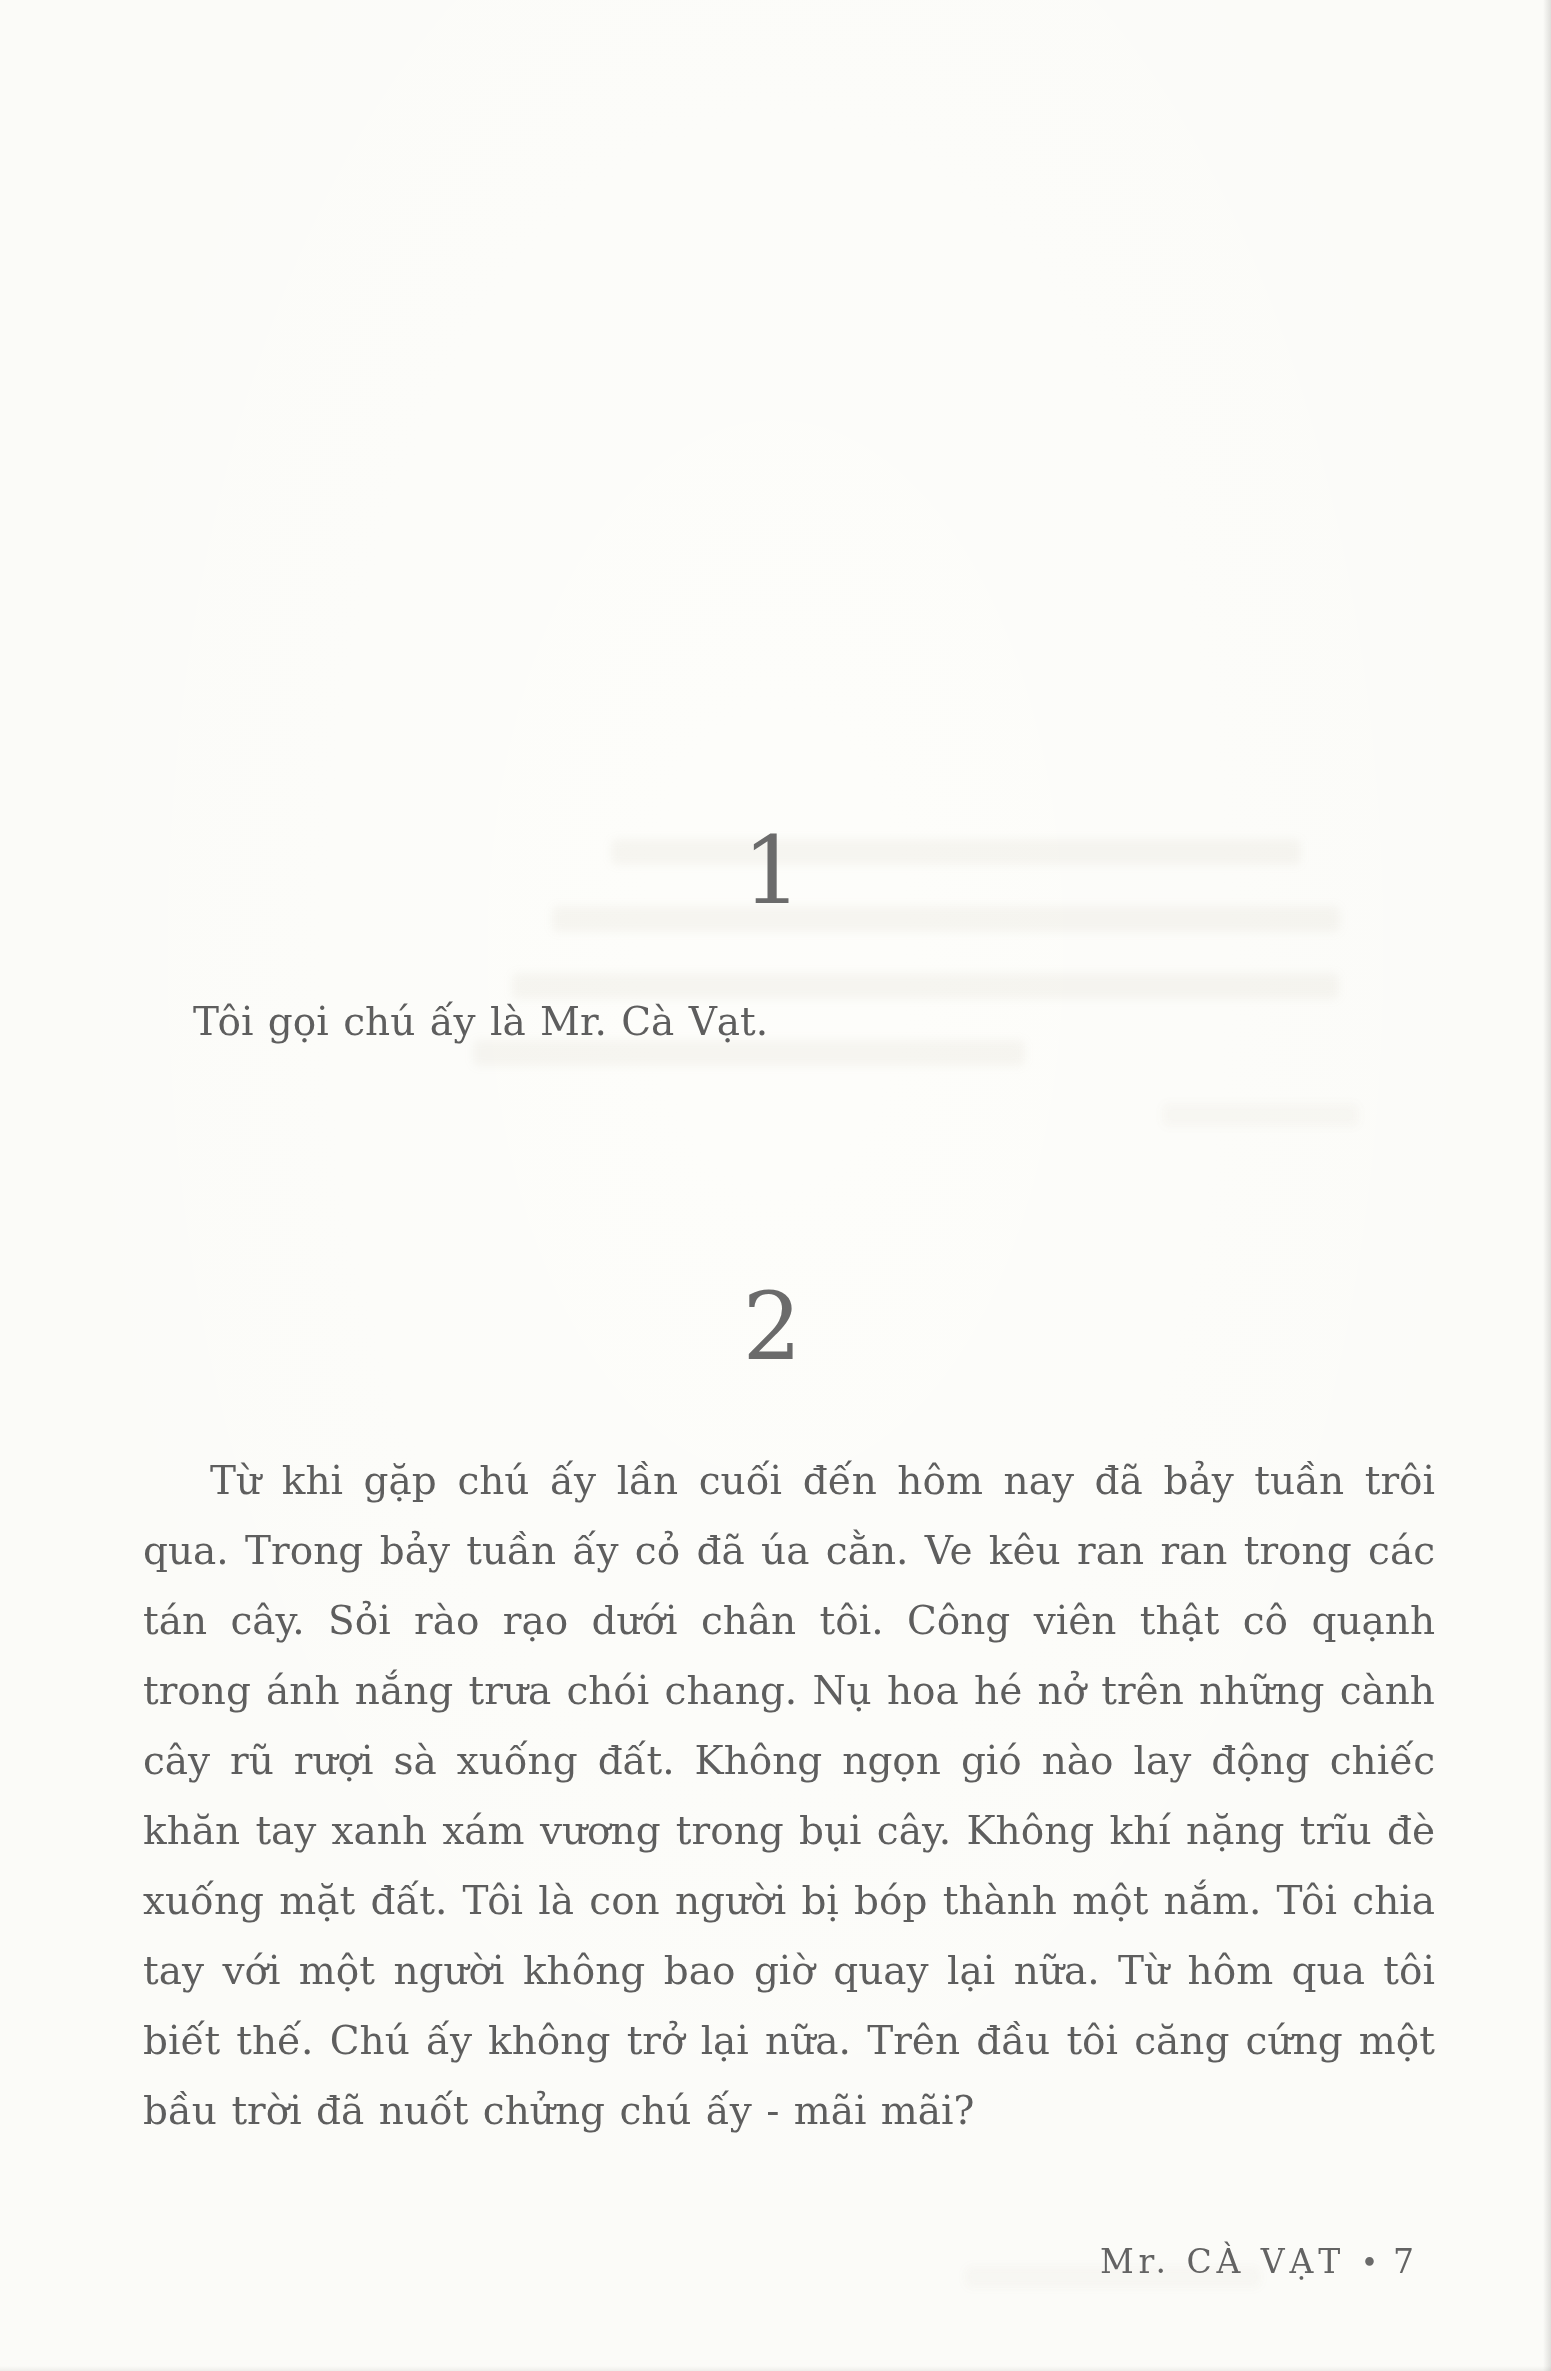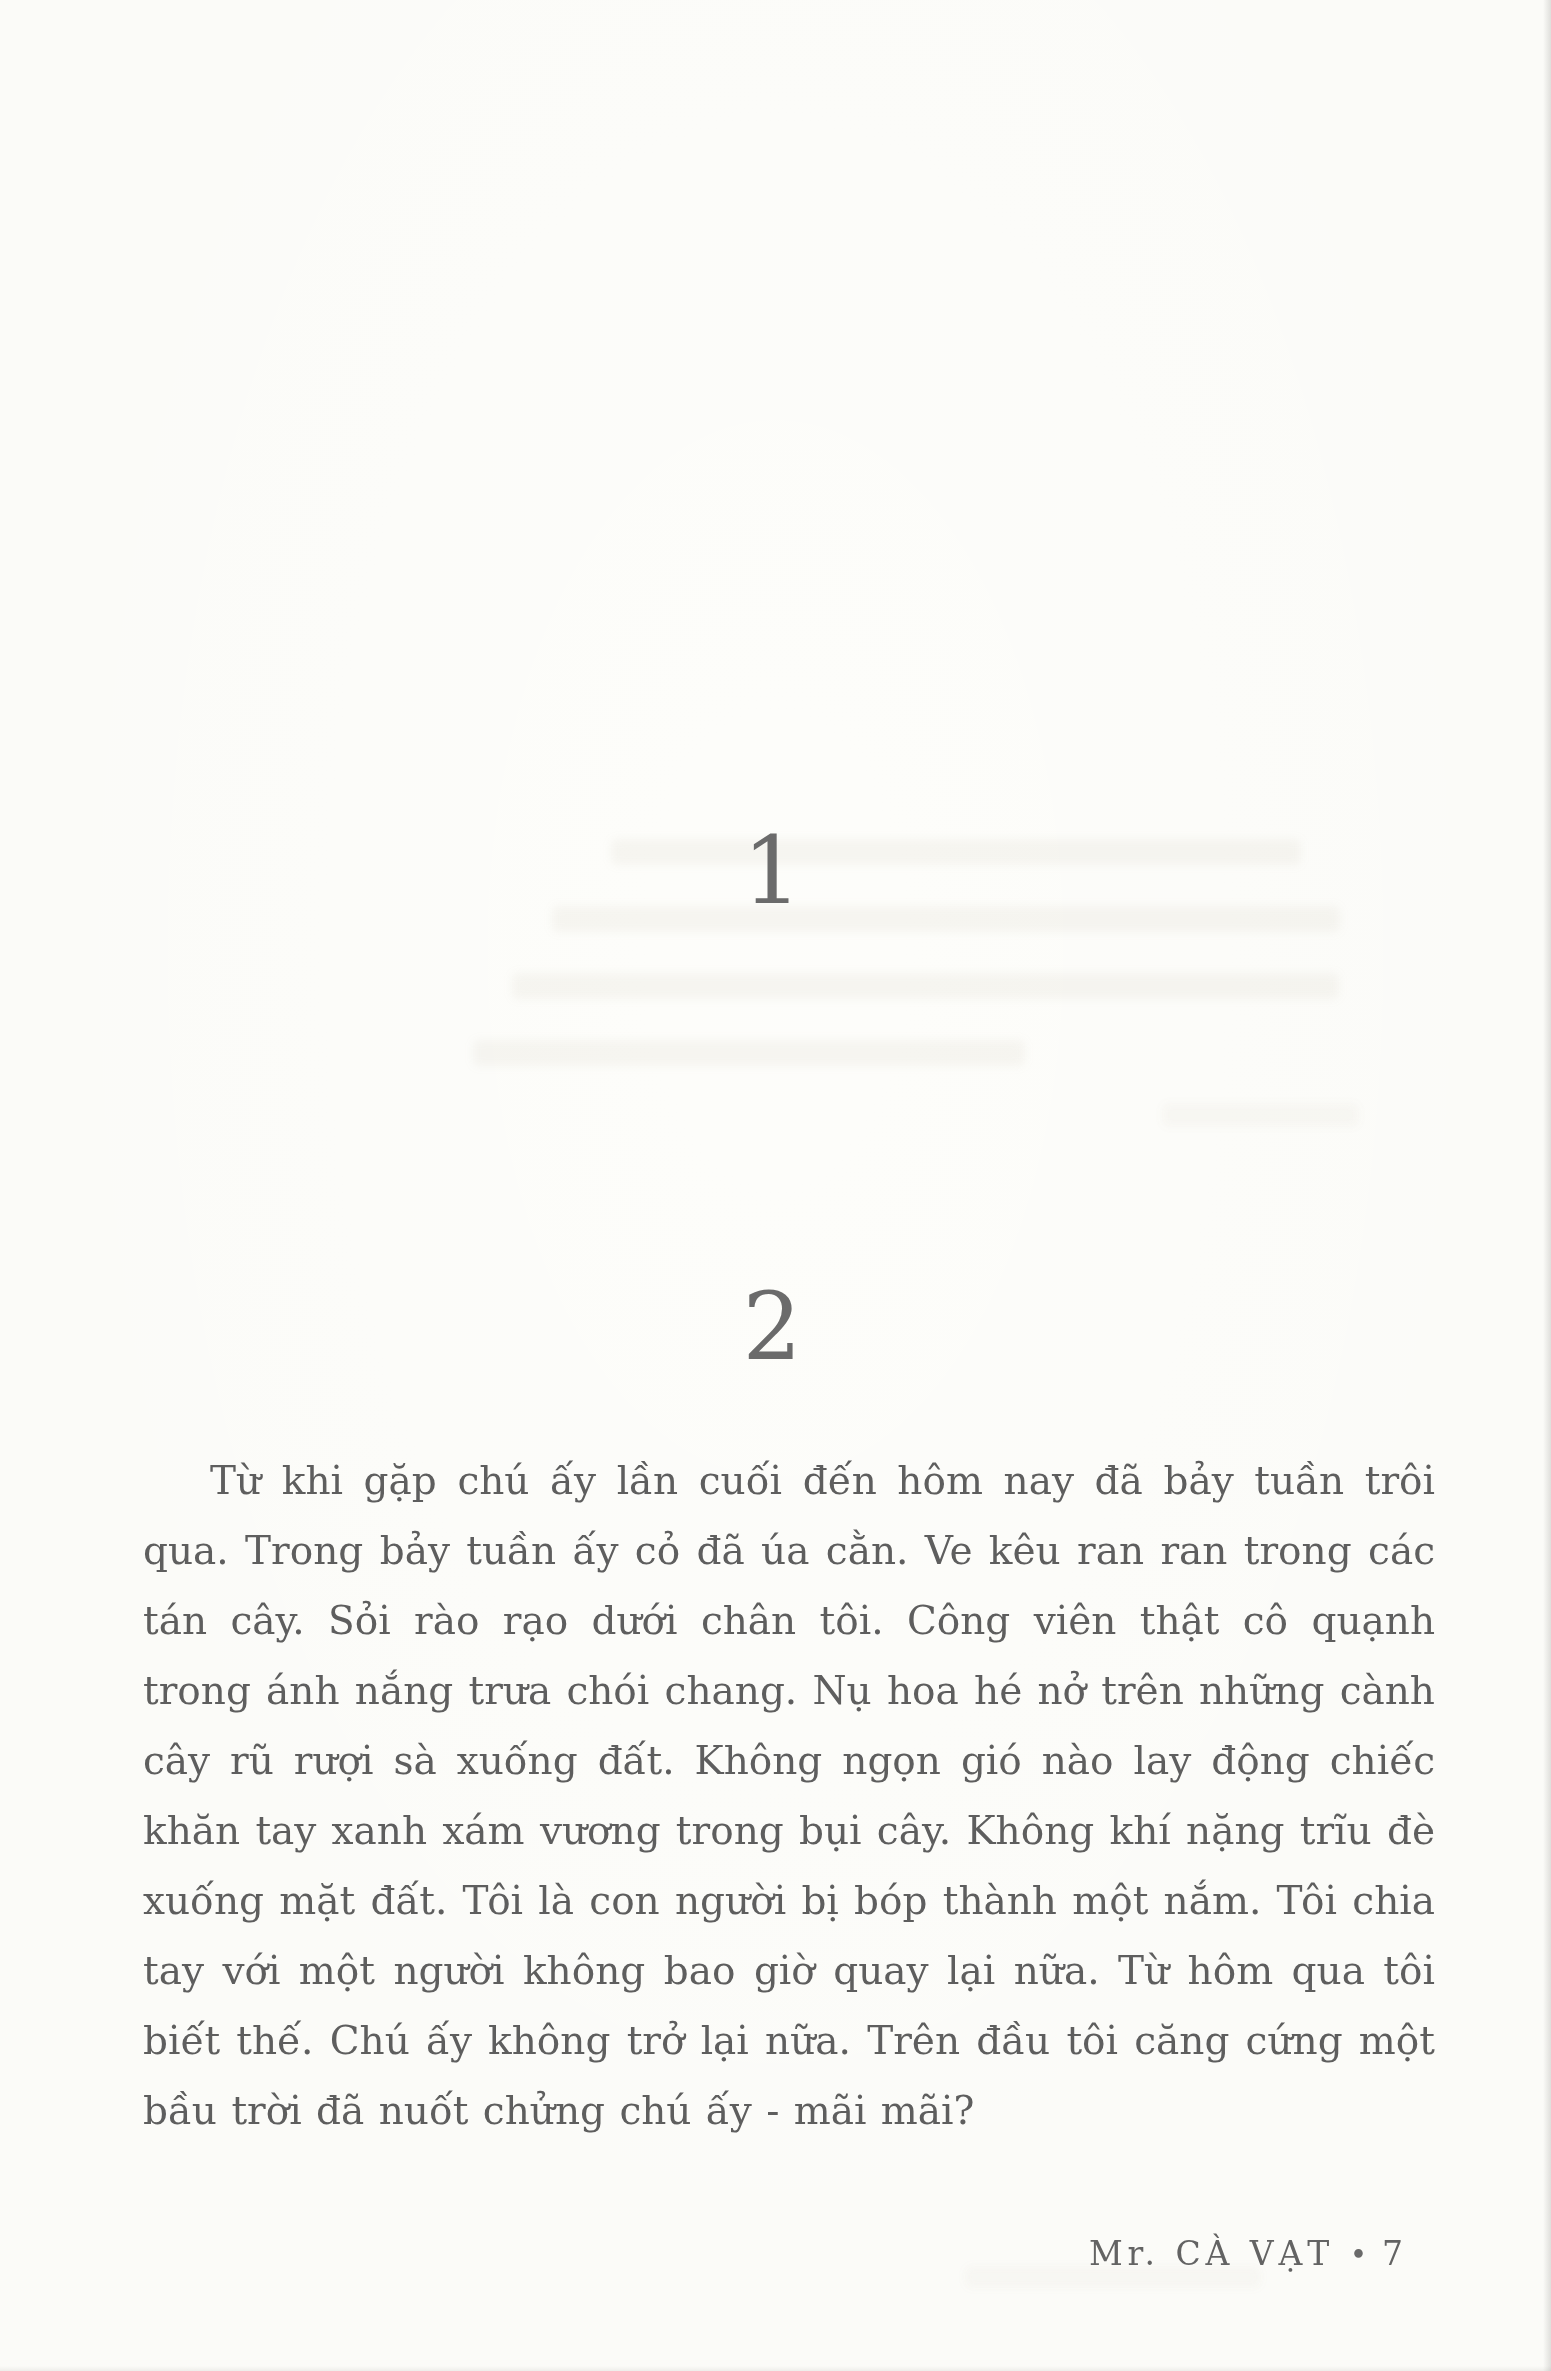--- a/index.html
+++ b/index.html
@@ -66,24 +66,24 @@
     margin: 0;
     font-size: 39px;
     line-height: 70px;
     color: #5e5e5e;
     text-align: justify;
     text-indent: 67px;
     word-spacing: 2px;
   }
   .running-footer {
     position: absolute;
-    right: 143px;
+    right: 132px;
     top: 2236px;
     font-size: 33px;
-    line-height: 36px;
+    line-height: 51px;
     color: #636363;
     letter-spacing: 4.9px;
     white-space: nowrap;
   }
   .running-footer .bullet {
     display: inline-block;
     margin: 0 9.9px 0 15.8px;
     font-size: 29.6px;
     color: #6a6a6a;
   }
@@ -110,20 +110,21 @@
   <span class="bleed bleed-1"></span>
   <span class="bleed bleed-2"></span>
   <span class="bleed bleed-3"></span>
   <span class="bleed bleed-4"></span>
   <span class="bleed bleed-5"></span>
   <span class="bleed bleed-6"></span>
 
   <div id="chapter-1-number" class="chapter-number">1</div>
 
   <div id="section-1-body" class="text-column body-text">
+    <p>Tôi gọi chú ấy là Mr. Cà Vạt.</p>
   </div>
 
   <div id="chapter-2-number" class="chapter-number">2</div>
 
   <div id="section-2-body" class="text-column body-text">
     <p>Từ khi gặp chú ấy lần cuối đến hôm nay đã bảy tuần trôi qua. Trong bảy tuần ấy cỏ đã úa cằn. Ve kêu ran ran trong các tán cây. Sỏi rào rạo dưới chân tôi. Công viên thật cô quạnh trong ánh nắng trưa chói chang. Nụ hoa hé nở trên những cành cây rũ rượi sà xuống đất. Không ngọn gió nào lay động chiếc khăn tay xanh xám vương trong bụi cây. Không khí nặng trĩu đè xuống mặt đất. Tôi là con người bị bóp thành một nắm. Tôi chia tay với một người không bao giờ quay lại nữa. Từ hôm qua tôi biết thế. Chú ấy không trở lại nữa. Trên đầu tôi căng cứng một bầu trời đã nuốt chửng chú ấy - mãi mãi?</p>
   </div>
 
   <div class="running-footer">
     <span>Mr. CÀ VẠT</span><span class="bullet">•</span><span>7</span>

